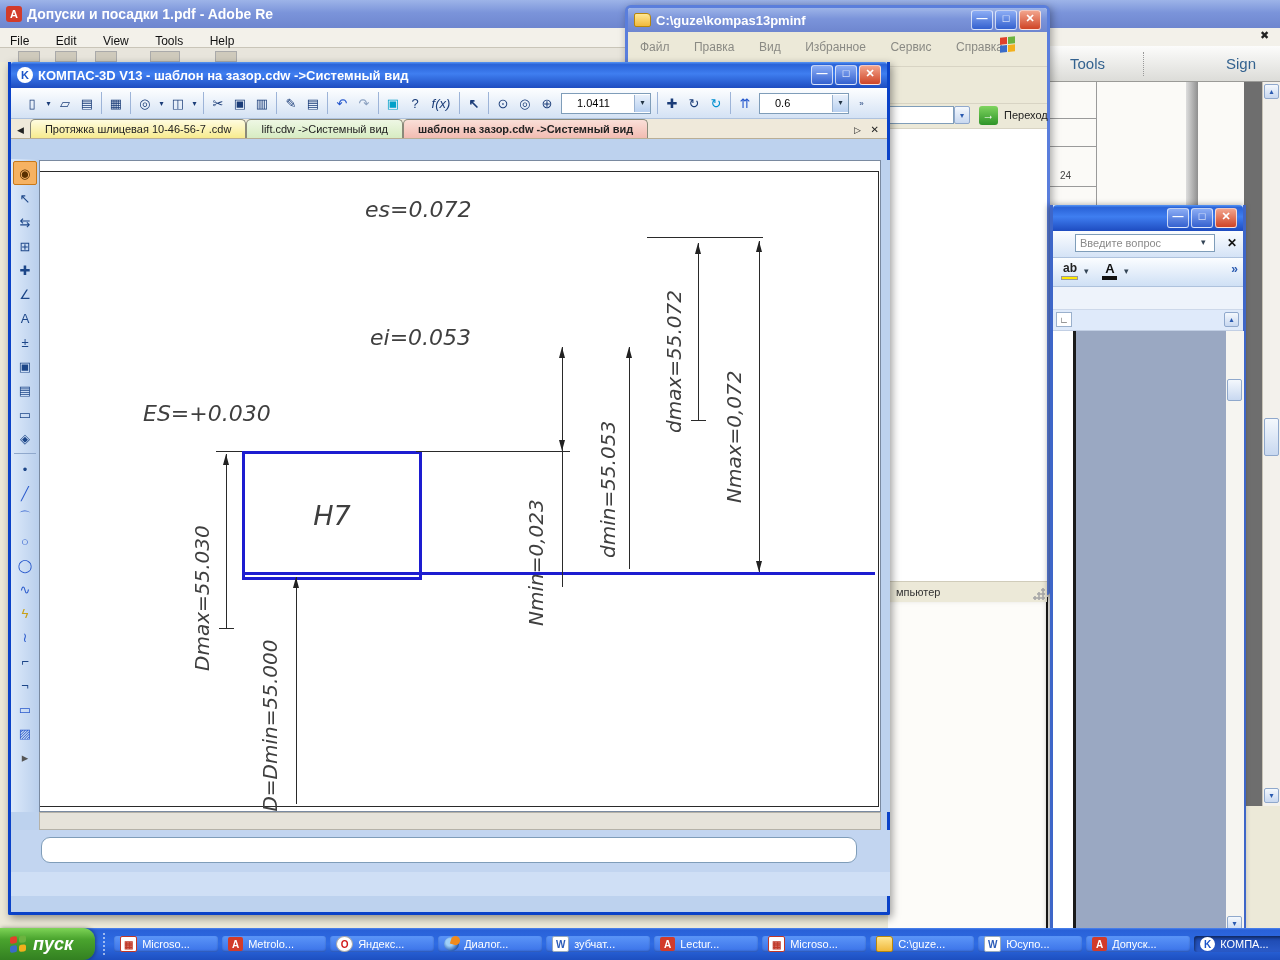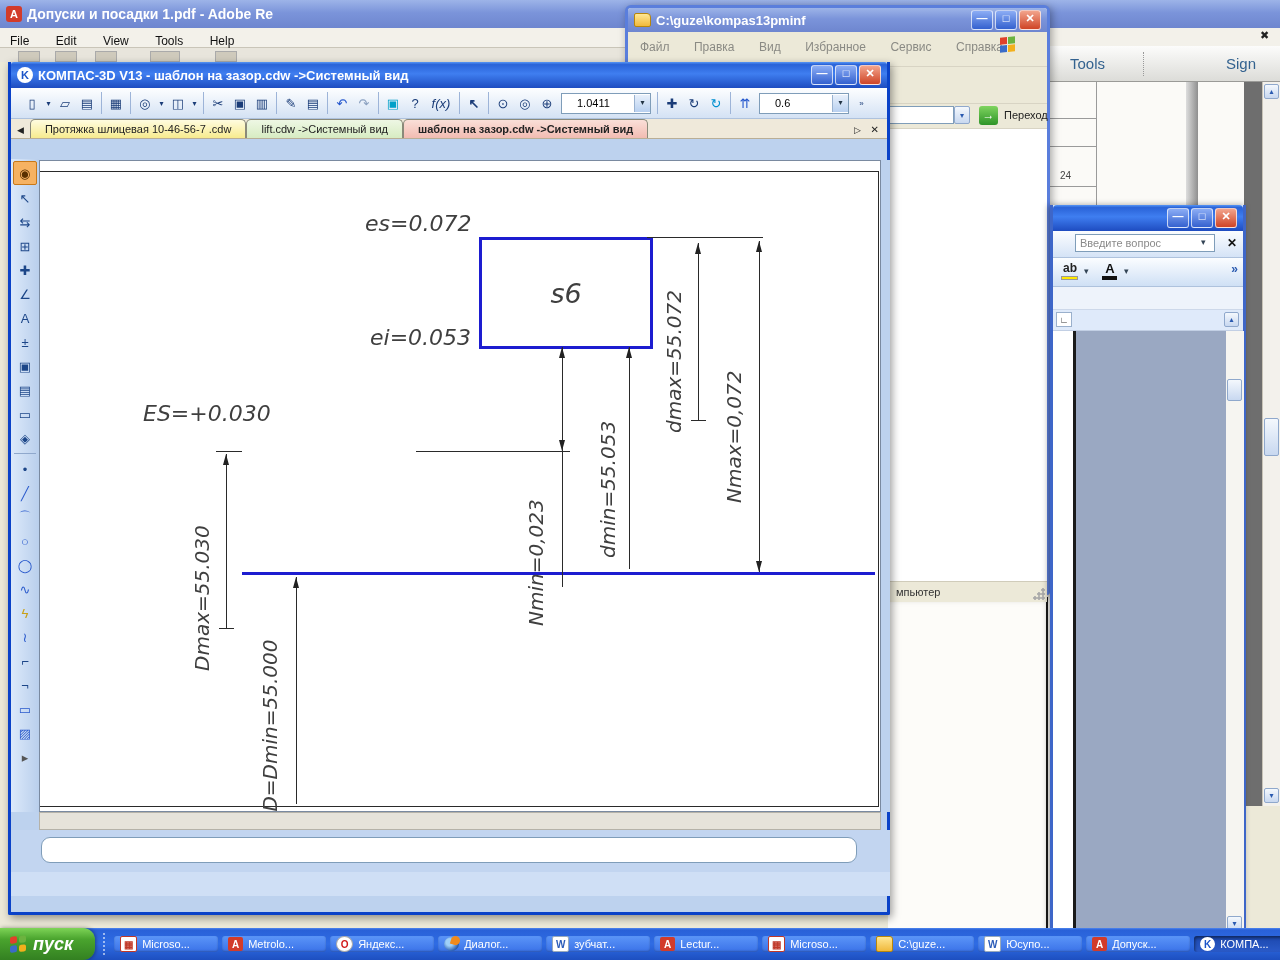--- a/index.html
+++ b/index.html
@@ -331,22 +331,22 @@
         <span>▸</span>
       </div>
   </div>
 
   <div class="abs" id="canvas" style="left:28px;top:98px;width:842px;height:652px">
 
     <i class="ln" style="left:0;top:10px;width:839px;height:1px"></i>
     <i class="ln" style="left:838px;top:10px;width:1px;height:636px"></i>
     <i class="ln" style="left:0;top:645px;width:839px;height:1px"></i>
 
-    <div class="box" style="left:439px;top:76px;width:168px;height:106px">
-      <span class="gtxt" style="position:static;font-size:27px">s6</span>
+    <div class="box" style="left:202px;top:290px;width:174px;height:123px">
+      <span class="gtxt" style="position:static;font-size:27px">H7</span>
     </div>
     <i class="ln blu" style="left:202px;top:411px;width:633px;height:3px"></i>
 
     <i class="ln" style="left:607px;top:76px;width:116px;height:1px"></i>
     <i class="ln" style="left:376px;top:290px;width:154px;height:1px"></i>
     <i class="ln" style="left:176px;top:290px;width:26px;height:1px"></i>
 
     <i class="ln" style="left:186px;top:293px;width:1px;height:175px"></i>
     <i class="aru" style="left:183px;top:293px"></i>
     <i class="ln" style="left:179px;top:467px;width:15px;height:1px"></i>
@@ -357,21 +357,21 @@
     <i class="ard" style="left:519px;top:279px"></i>
     <i class="ln" style="left:589px;top:186px;width:1px;height:222px"></i>
     <i class="aru" style="left:586px;top:186px"></i>
     <i class="ln" style="left:658px;top:82px;width:1px;height:178px"></i>
     <i class="aru" style="left:655px;top:82px"></i>
     <i class="ln" style="left:651px;top:259px;width:15px;height:1px"></i>
     <i class="ln" style="left:719px;top:80px;width:1px;height:331px"></i>
     <i class="aru" style="left:716px;top:80px"></i>
     <i class="ard" style="left:716px;top:400px"></i>
 
-    <span class="gtxt" style="left:325px;top:50px">es=0.072</span>
+    <span class="gtxt" style="left:325px;top:36px">es=0.072</span>
     <span class="gtxt" style="left:330px;top:164px">ei=0.053</span>
     <span class="gtxt" style="left:103px;top:240px">ES=+0.030</span>
     <span class="vtxt" style="left:150px;top:315px;height:195px">Dmax=55.030</span>
     <span class="vtxt" style="left:218px;top:452px;height:228px">d=D=Dmin=55.000</span>
     <span class="vtxt" style="left:484px;top:300px;height:165px">Nmin=0,023</span>
     <span class="vtxt" style="left:556px;top:222px;height:175px">dmin=55.053</span>
     <span class="vtxt" style="left:622px;top:92px;height:180px">dmax=55.072</span>
     <span class="vtxt" style="left:682px;top:172px;height:170px">Nmax=0,072</span>
   </div>
 

